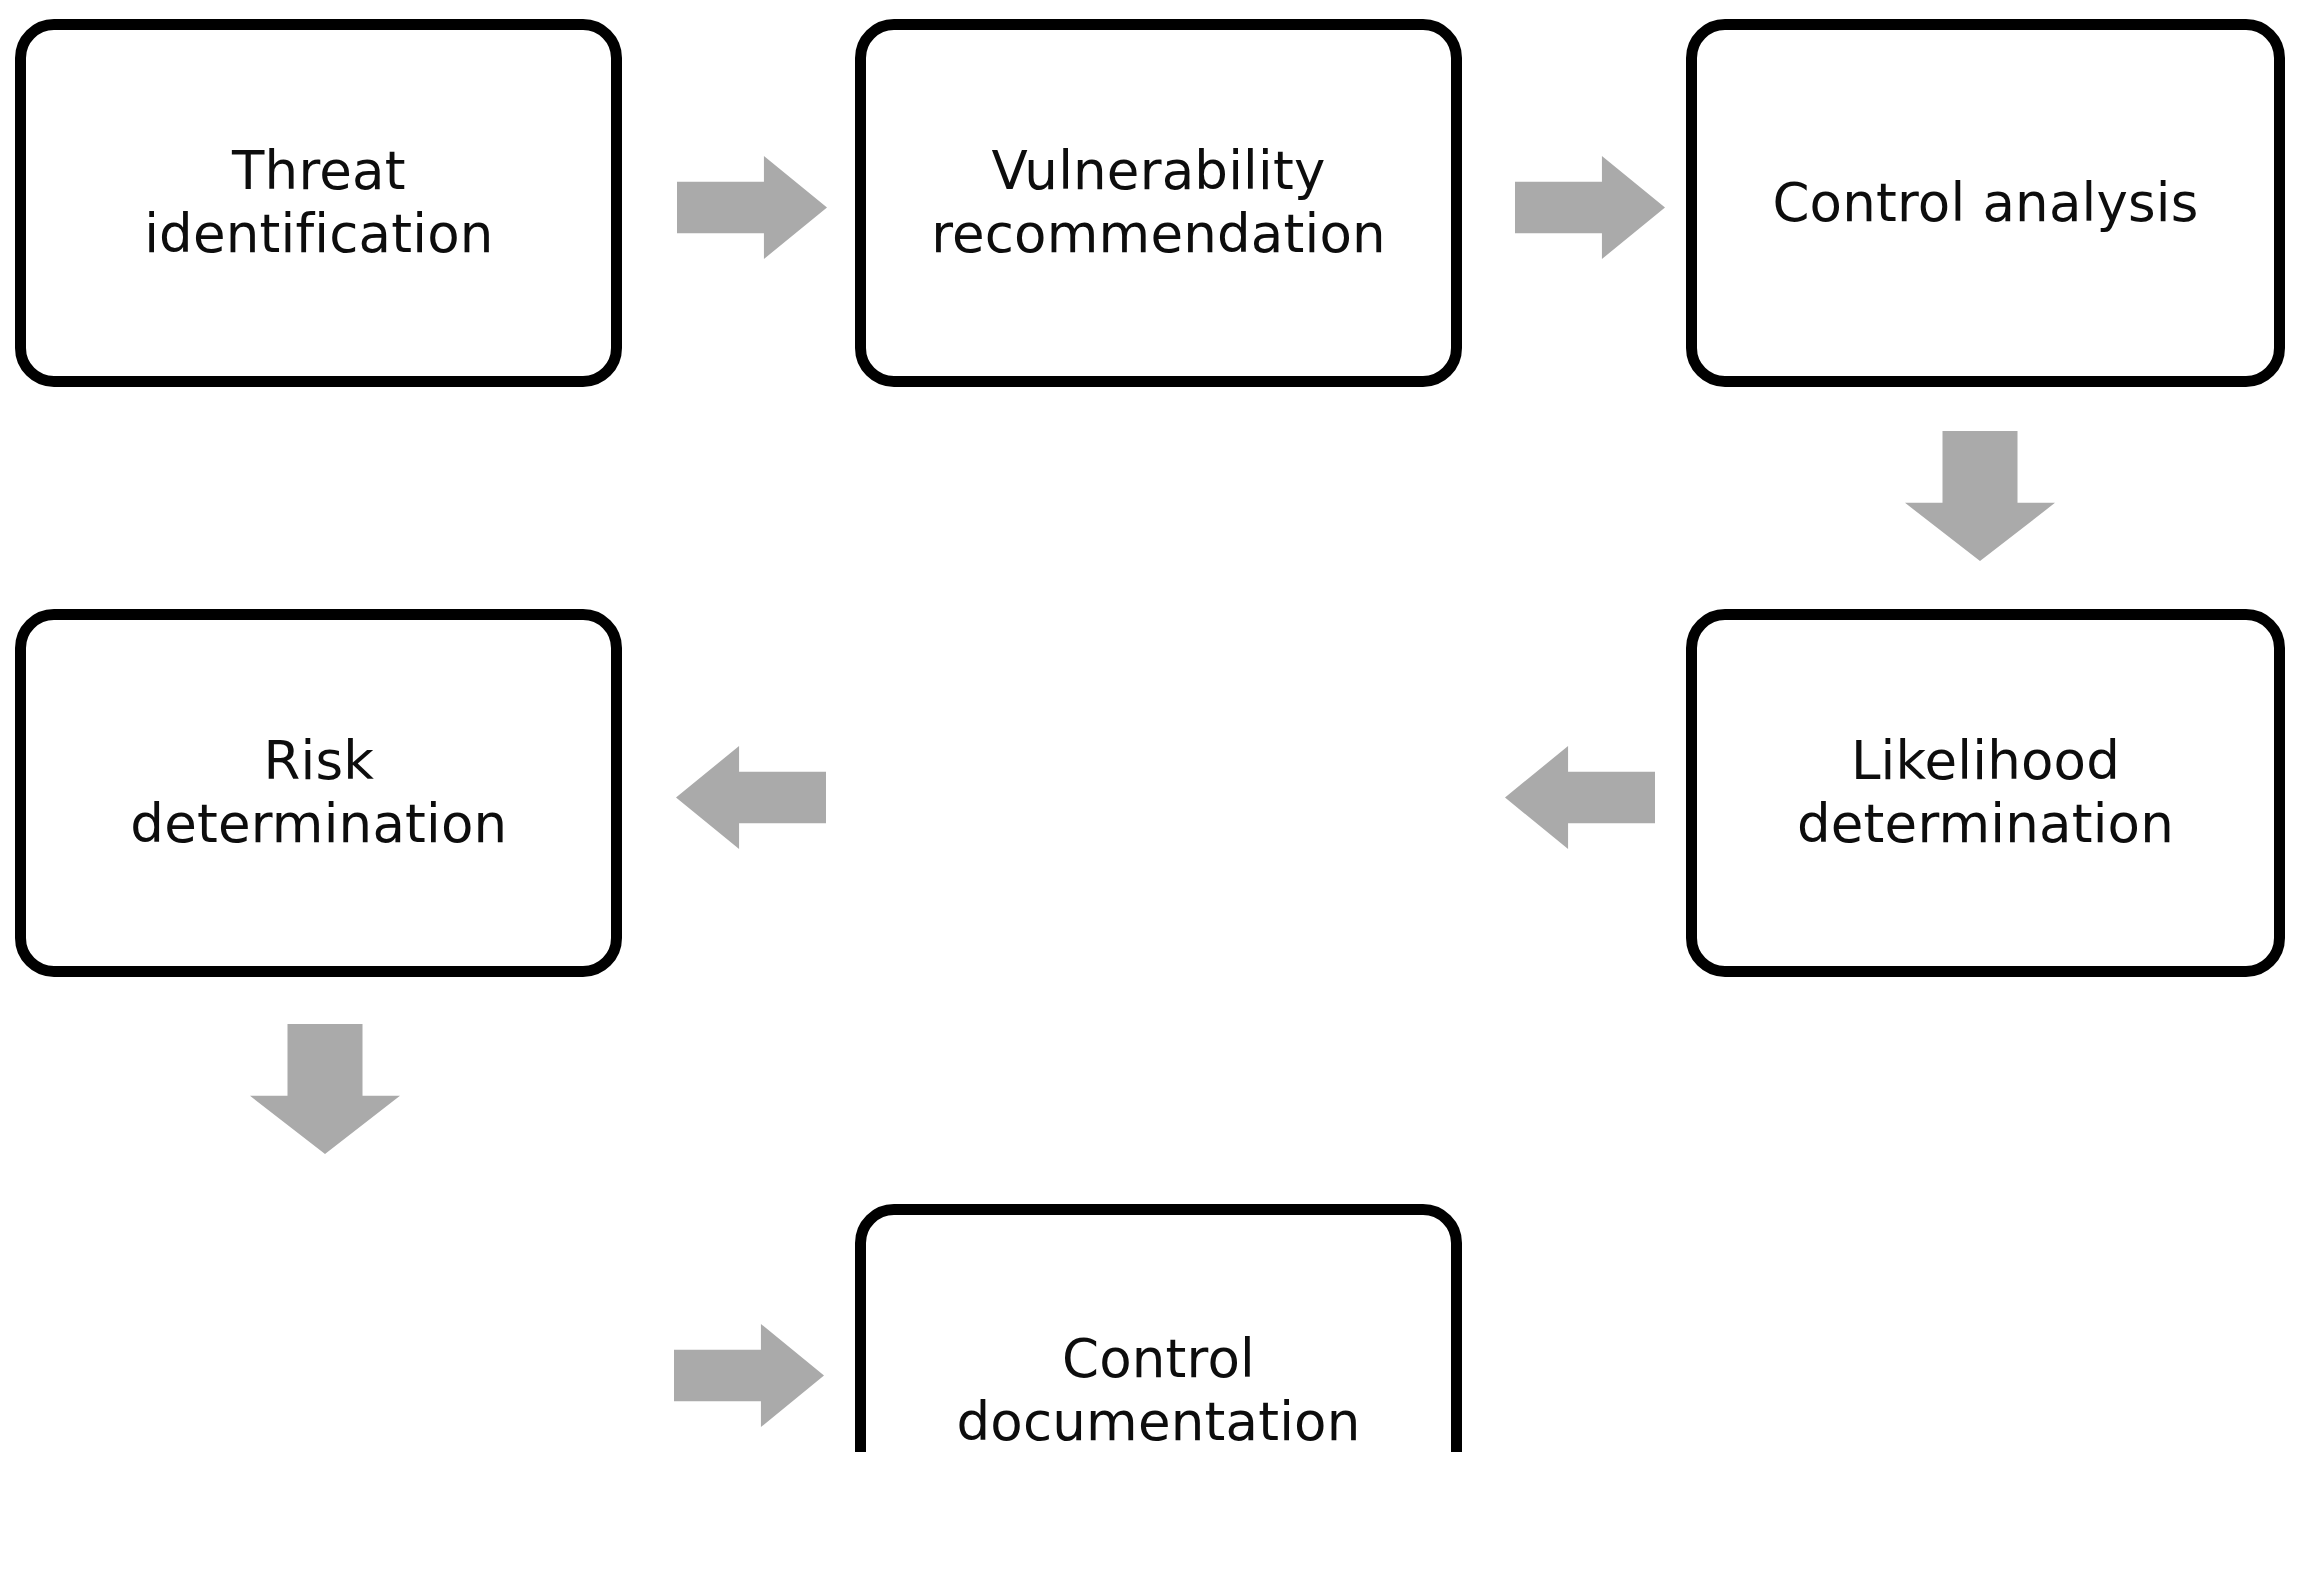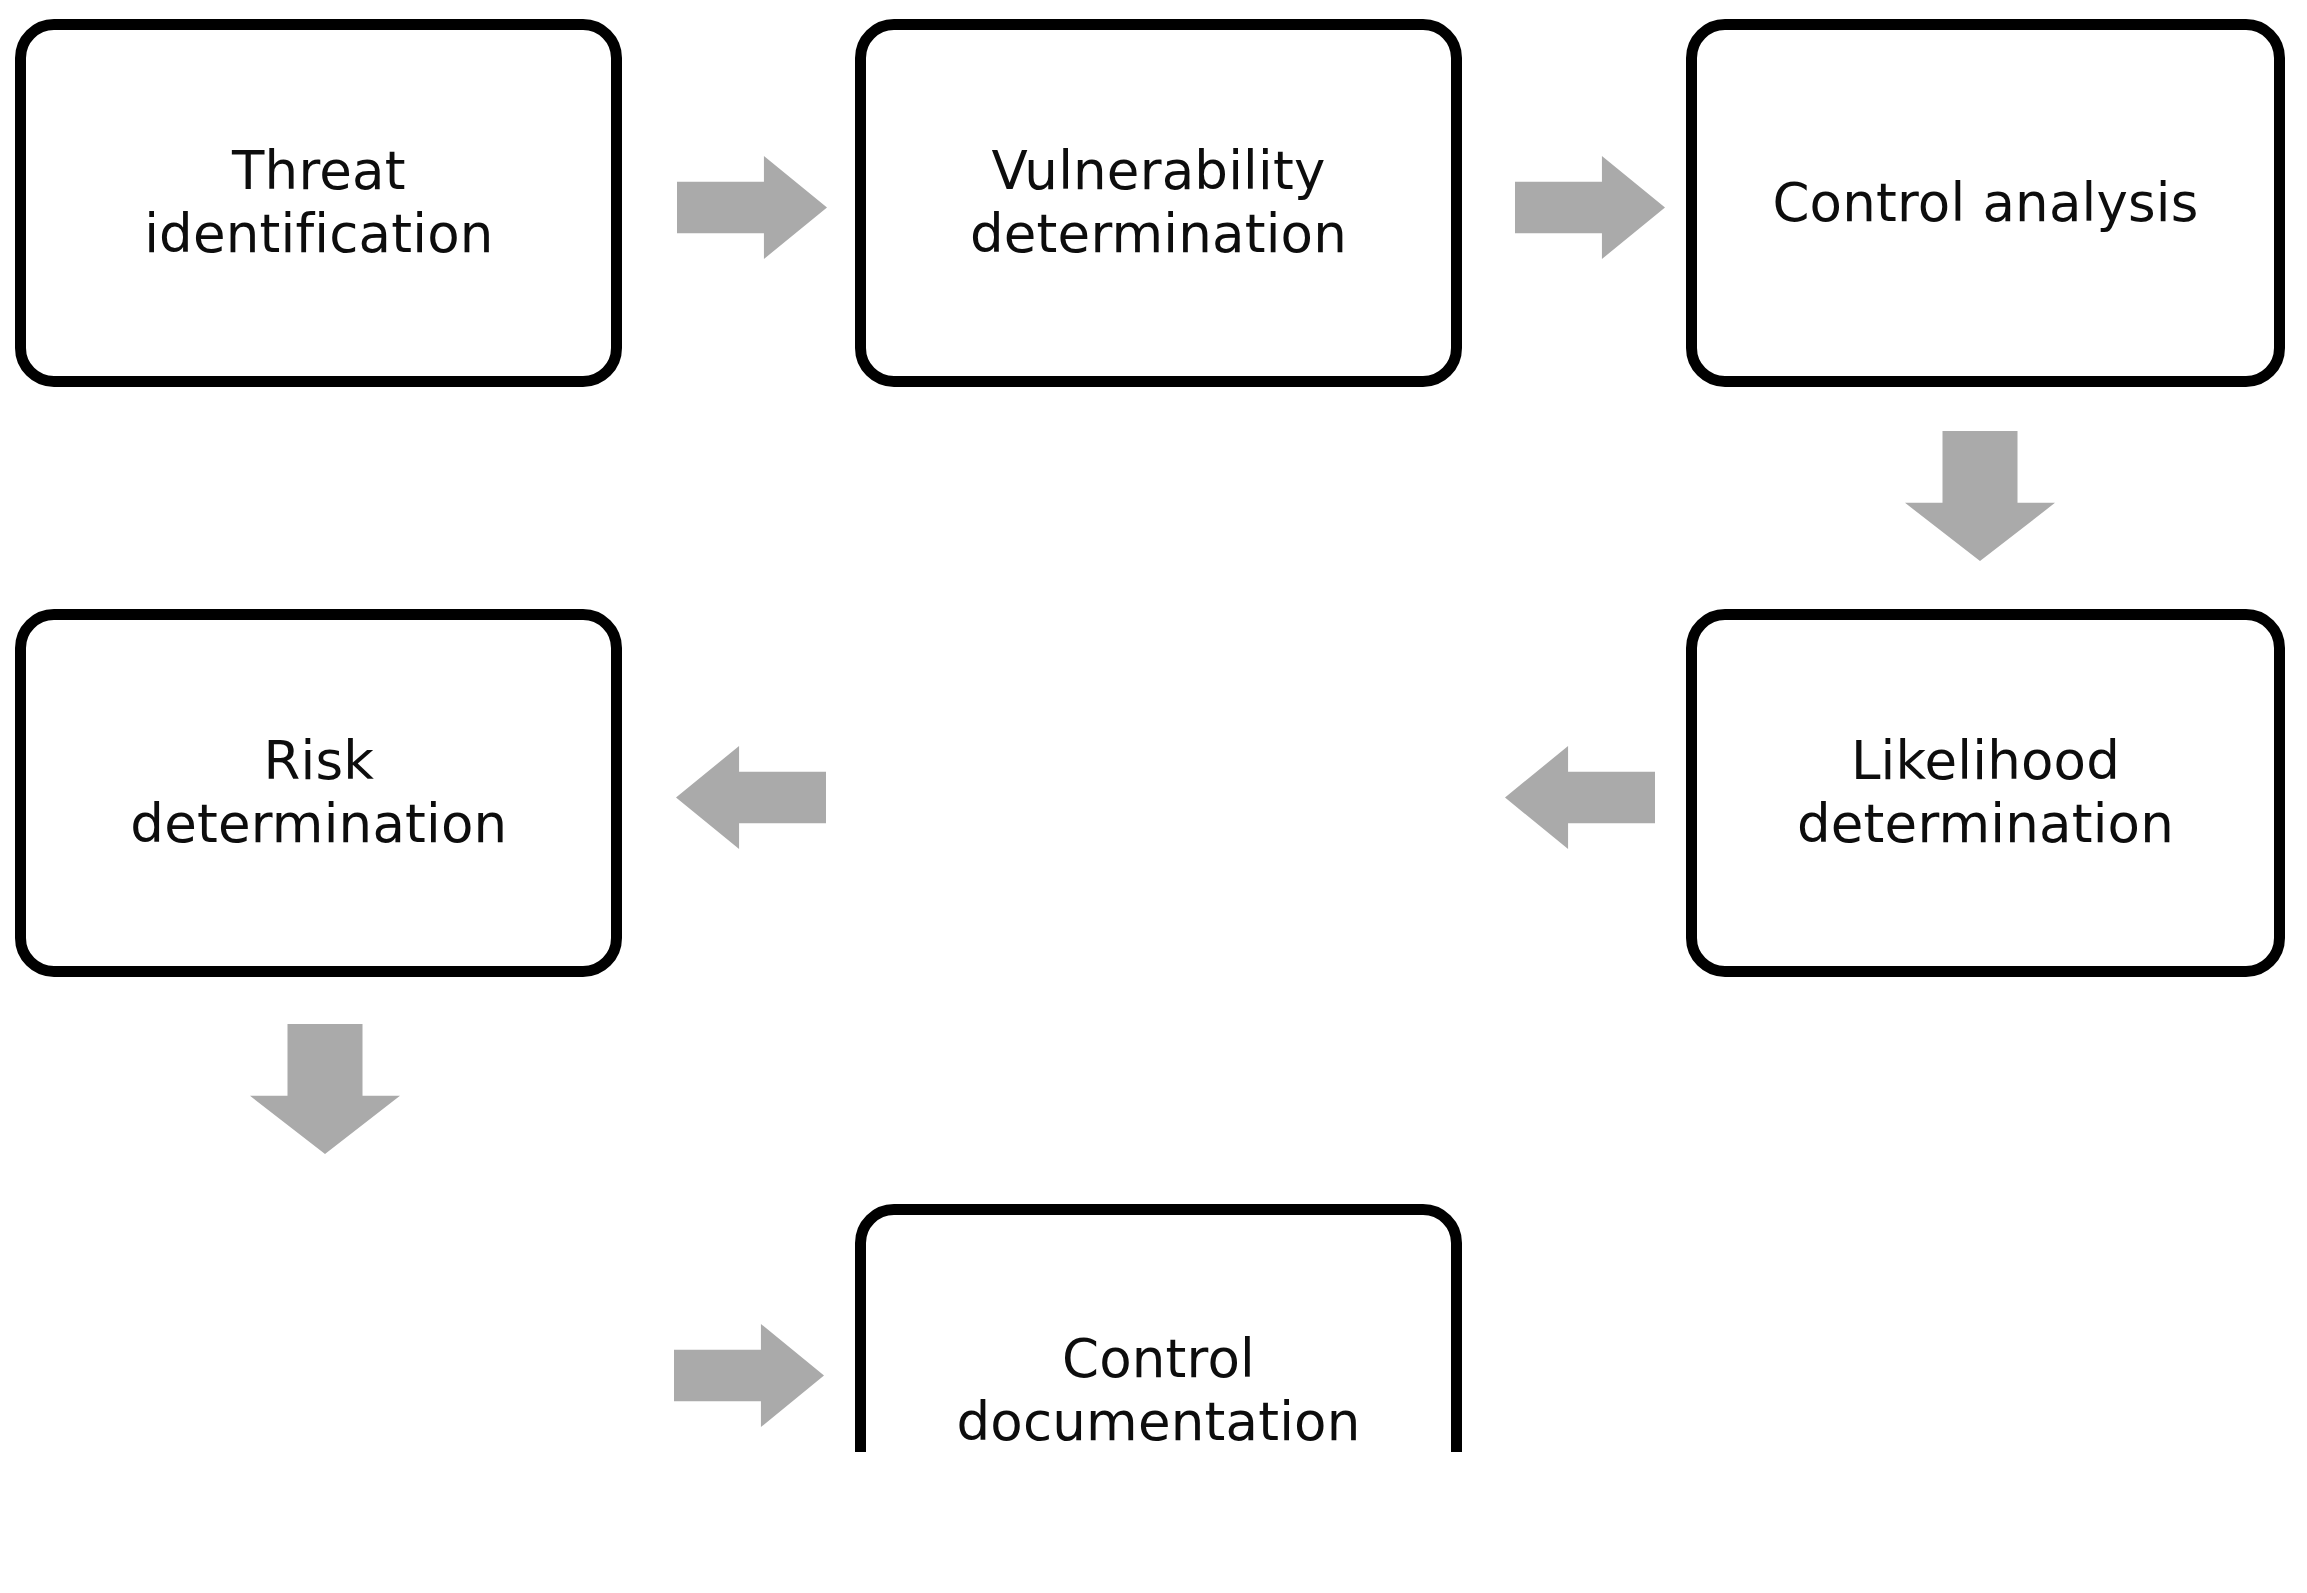--- a/index.html
+++ b/index.html
@@ -58,21 +58,21 @@
   </div>
 
   <div class="arrow" style="left:677px; top:156px; width:150px; height:103px;">
     <svg viewBox="0 0 176 120" preserveAspectRatio="none" aria-hidden="true">
       <polygon points="0,30 102,30 102,0 176,60 102,120 102,90 0,90" fill="#aaaaaa"></polygon>
     </svg>
   </div>
 
   <div class="node" style="left:855px; top:19px; width:607px; height:368px;">
     <span class="node-label">Vulnerability
-determination</span>
+recommendation</span>
   </div>
 
   <div class="arrow" style="left:1515px; top:156px; width:150px; height:103px;">
     <svg viewBox="0 0 176 120" preserveAspectRatio="none" aria-hidden="true">
       <polygon points="0,30 102,30 102,0 176,60 102,120 102,90 0,90" fill="#aaaaaa"></polygon>
     </svg>
   </div>
 
   <div class="node" style="left:1686px; top:19px; width:599px; height:368px;align-items:center;">
     <span class="node-label">Control analysis</span>

